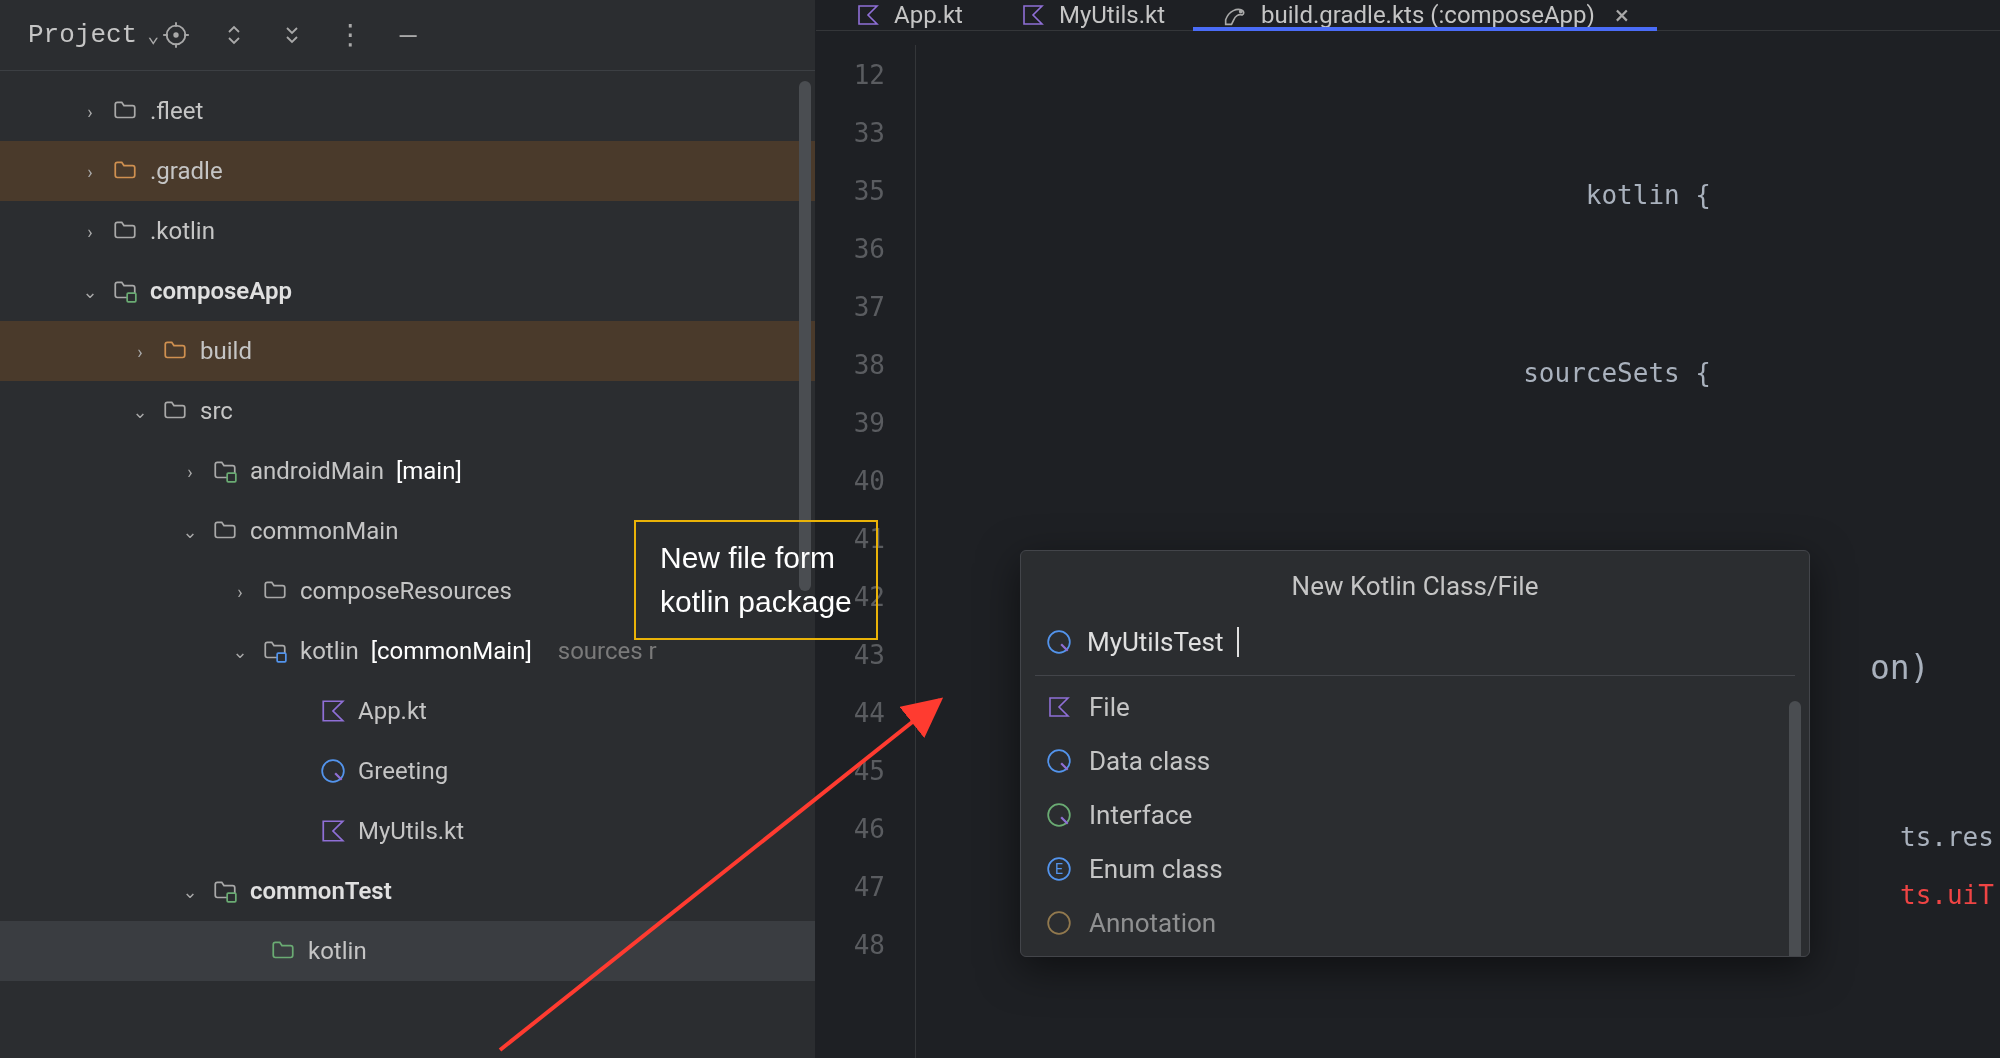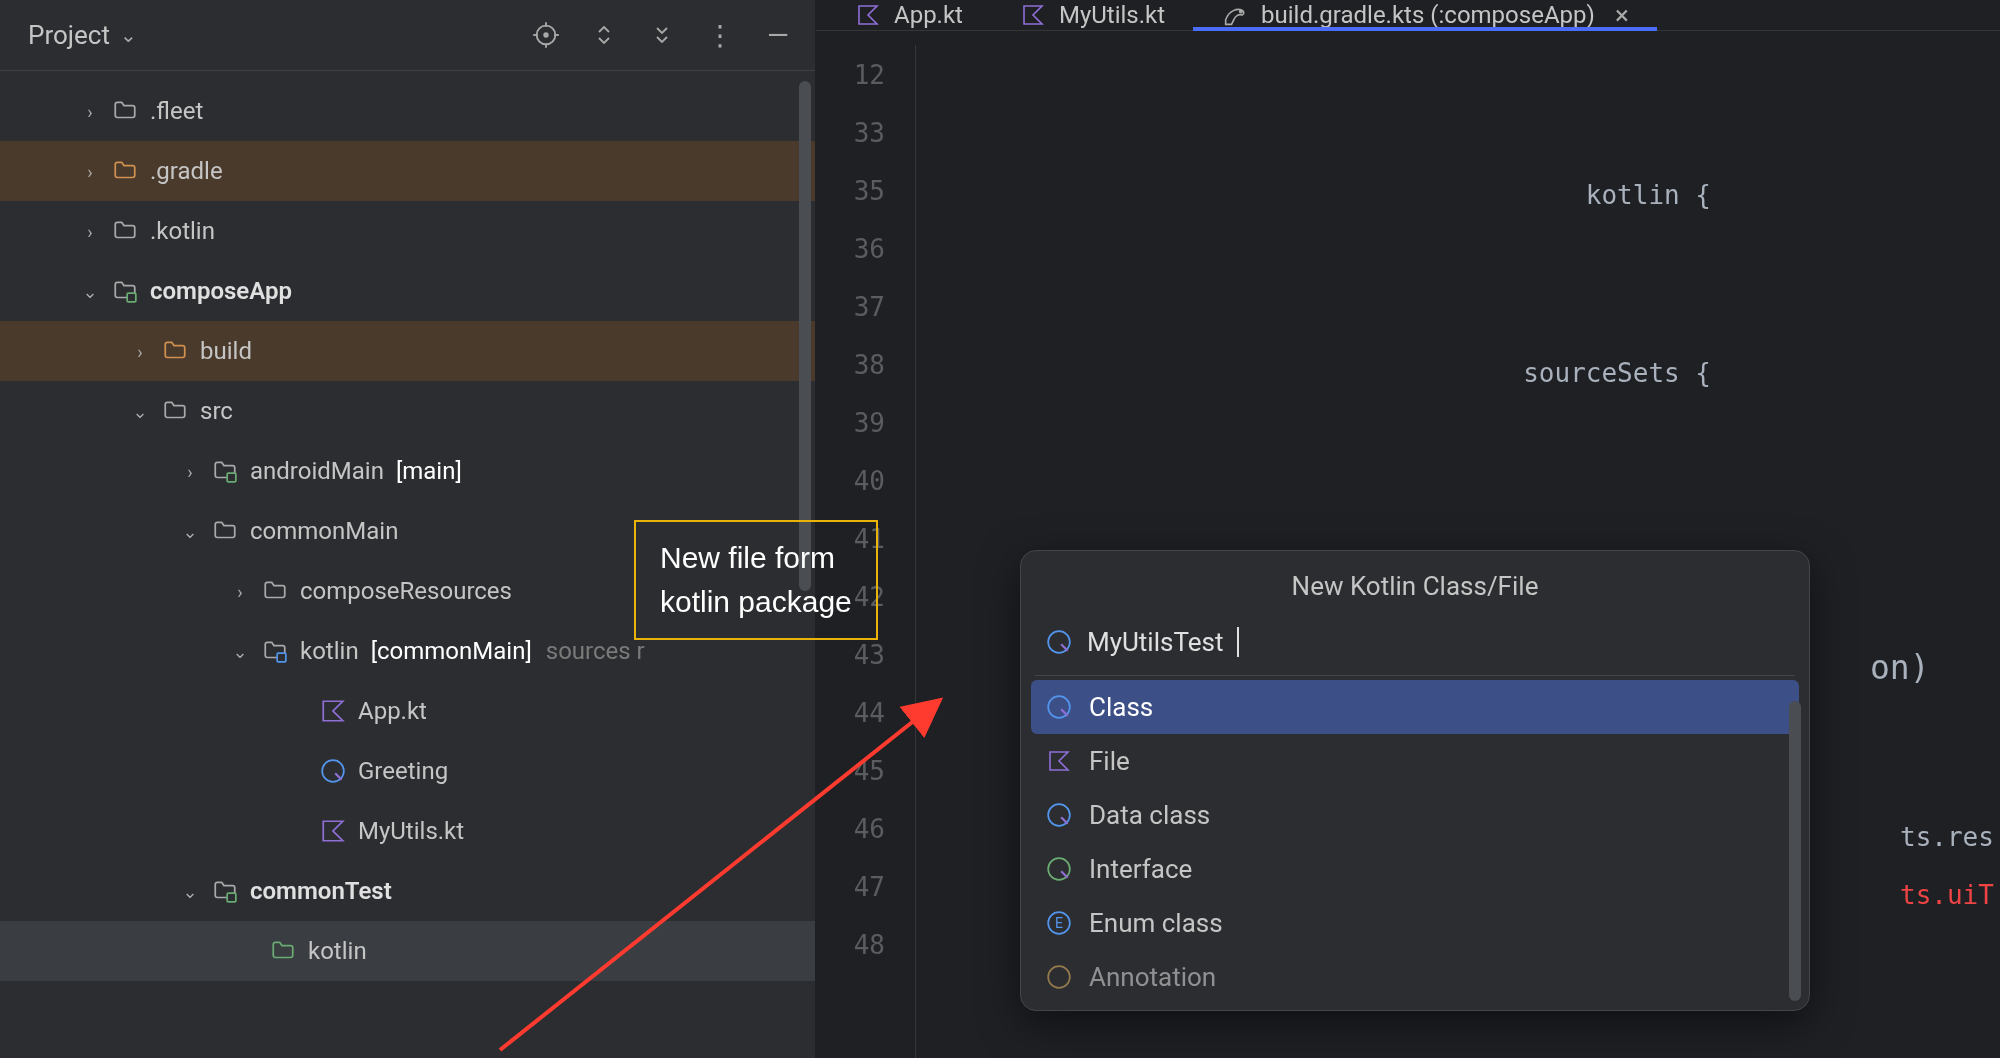--- a/index.html
+++ b/index.html
@@ -19,23 +19,23 @@
   .left-panel {
     width: 816px;
     background: #2b2d30;
     display: flex;
     flex-direction: column;
     border-right: 1px solid #1e2024;
   }
   .panel-header {
     display: flex;
     align-items: center;
-    justify-content: space-between;
     padding: 18px 20px 18px 28px;
     border-bottom: 1px solid #3c3f43;
+    font-family: Liberation Mono, monospace;
   }
   .panel-title {
     display: flex;
     align-items: center;
     gap: 10px;
     font-size: 26px;
     color: #c5c5c5;
   }
   .panel-title .chev { font-size: 20px; color: #a9a9a9; }
   .panel-actions { display: flex; align-items: center; gap: 24px; color: #a9a9a9; }
@@ -65,21 +65,21 @@
     white-space: nowrap;
   }
   .tree-row.orange { background: #4a3a2b; }
   .tree-row.selected { background: #3a3d41; }
   .indent { display:inline-block; }
   .chevron { width: 20px; font-size: 18px; color: #a9a9a9; display:inline-block; text-align:center; }
   .folder-icon, .file-icon, .module-icon, .class-icon { width:26px; height:26px; display:inline-flex; align-items:center; justify-content:center; }
   .folder-icon svg { width:26px; height:26px; }
   .bold { font-weight:600; color:#e0e0e0; }
   .bracket { color:#ffffff; font-weight:400; }
-  .hint { color:#7a7a7a; font-weight:400; margin-left:2px; }
+  .hint { color:#7a7a7a; font-weight:400; margin-left:14px; }
 
   
   .right-panel {
     flex: 1;
     background: #1e2024;
     display: flex;
     flex-direction: column;
     min-width: 0;
   }
   .tabs {
@@ -133,21 +133,21 @@
   .code div { height:58px;text-align:right; }
 
   
   .popup {
     position: absolute;
     left: 1020px;
     top: 550px;
     width: 790px;
     background: #2b2d30;
     border: 1px solid #43454a;
-    border-radius: 16px;
+    border-radius: 6px;
     box-shadow: 0 12px 40px rgba(0,0,0,.5);
     overflow: hidden;
   }
   .popup-title {
     text-align: center;
     padding: 20px 0 16px;
     font-size: 26px;
     color: #c5c5c5;
   }
   .popup-input-row {
@@ -472,29 +472,20 @@
         <svg width="26" height="26" viewBox="0 0 24 24">
           <circle cx="12" cy="12" r="10" fill="none" stroke="#5394ec" stroke-width="1.6"></circle>
           <path d="M20 20 L14 14" stroke="#8f6fd6" stroke-width="2"></path>
         </svg>
       </span>
     <span class="txt">MyUtilsTest</span>
       <span class="caret"></span>
   </div>
   <div class="popup-sep"></div>
   <div class="popup-list">
-    <div class="popup-item selected">
-      <span class="ic">
-          <svg width="26" height="26" viewBox="0 0 24 24">
-            <circle cx="12" cy="12" r="10" fill="none" stroke="#5394ec" stroke-width="1.6"></circle>
-            <path d="M20 20 L14 14" stroke="#8f6fd6" stroke-width="2"></path>
-          </svg>
-        </span>
-      <span>Class</span>
-    </div>
     <div class="popup-item">
       <span class="ic">
           <svg width="24" height="24" viewBox="0 0 24 24">
             <path d="M3 3h18L12 12l9 9H3z" fill="none" stroke="#8f6fd6" stroke-width="1.6"></path>
           </svg>
         </span>
       <span>File</span>
     </div>
     <div class="popup-item">
       <span class="ic">

